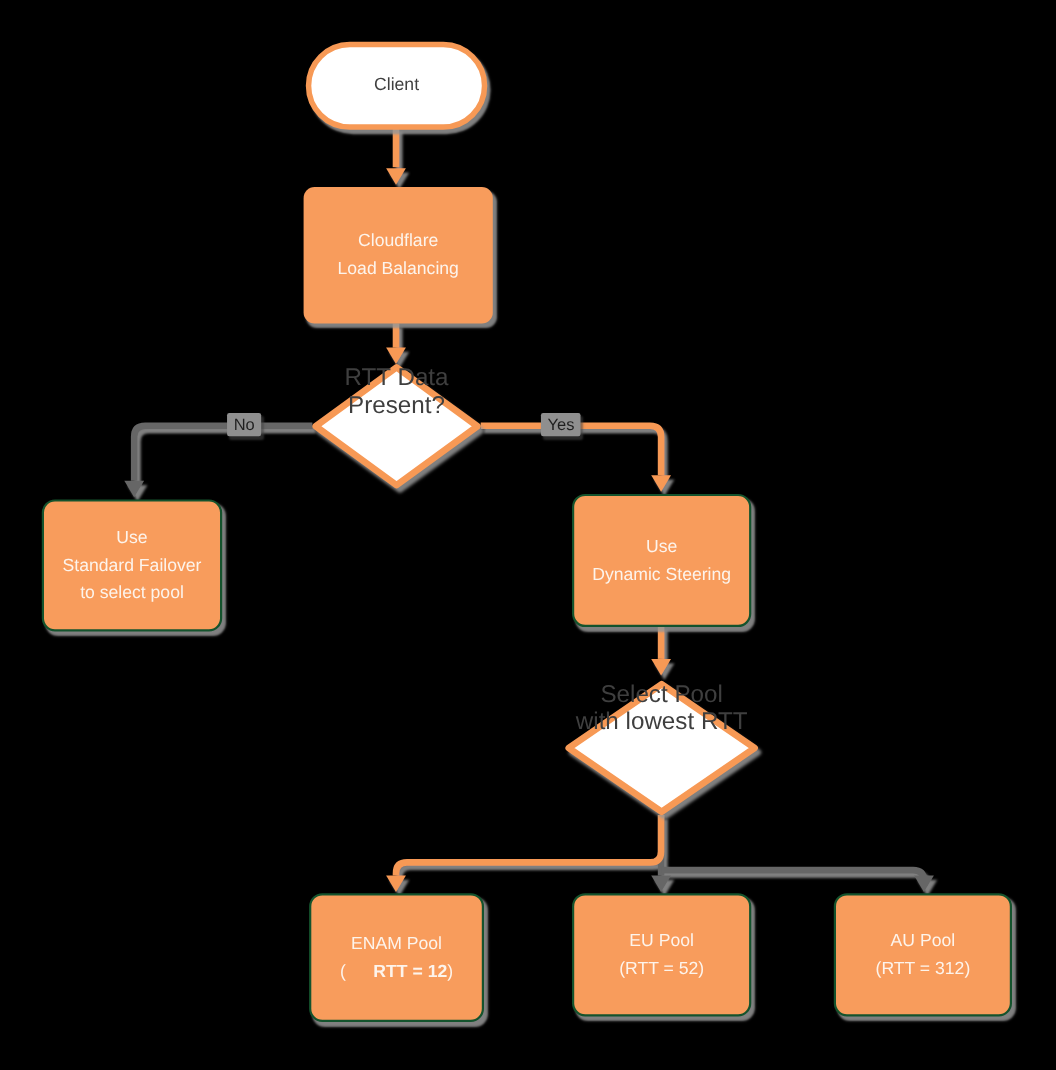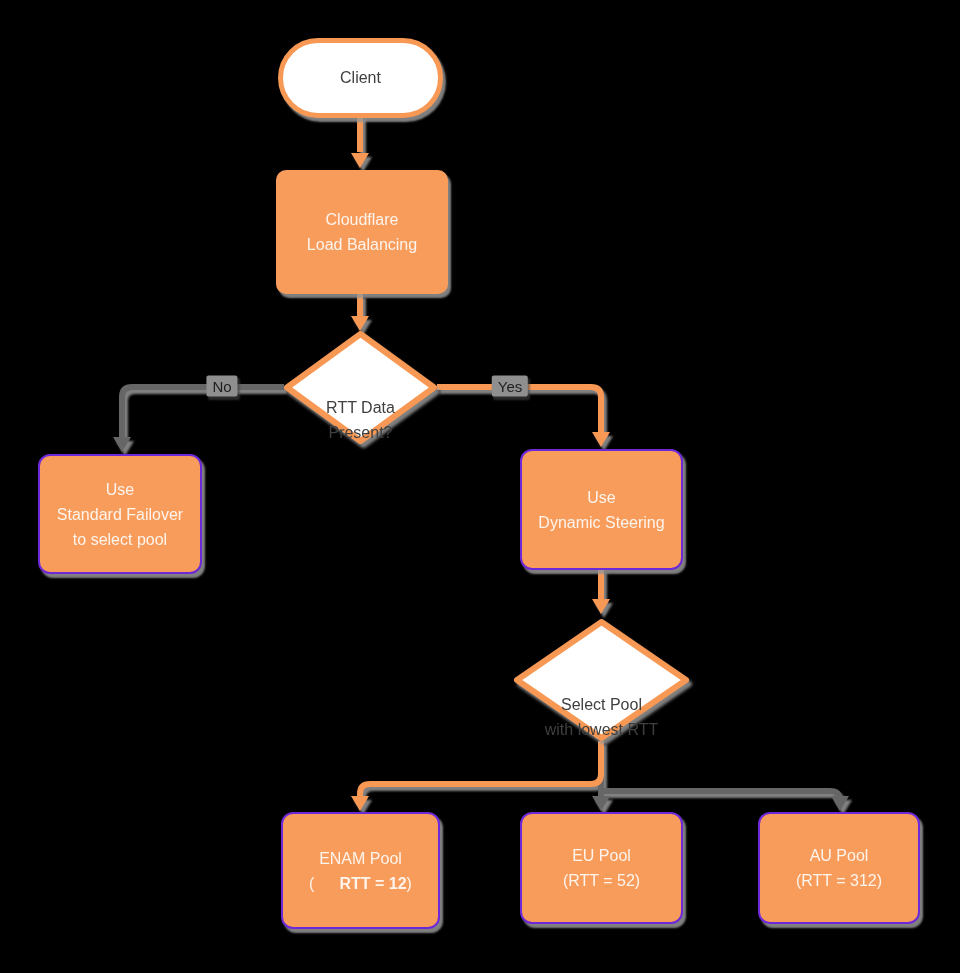--- a/index.html
+++ b/index.html
@@ -19,28 +19,28 @@
   .pill{
     background:#FFFFFF;border:5px solid #F79955;border-radius:44px;
     color:#3f3f3f;font-size:16px;
     box-shadow:3px 4px 2px rgba(150,150,150,0.85);
   }
   .box{
     background:#F89C5C;border-radius:10px;color:#FDF4EC;
     font-size:16px;line-height:25px;
     box-shadow:3px 4px 2px rgba(150,150,150,0.85);
   }
-  .box.bordered{border:2px solid #6d28d9;border-radius:12px;}
+  .box.bordered{border:2px solid #14532d;border-radius:12px;}
   .diamond{position:absolute;}
   .diamond svg{position:absolute;left:0;top:0;overflow:visible;
     filter:drop-shadow(3px 4px 1.5px rgba(150,150,150,0.85));}
   .diamond .dtext{
     position:absolute;inset:0;display:flex;flex-direction:column;
-    align-items:center;justify-content:flex-end;text-align:center;
-    color:#3f3f3f;font-size:16px;line-height:25px;
+    align-items:center;justify-content:flex-start;text-align:center;
+    color:#3f3f3f;font-size:22px;line-height:25px;
   }
   .edge-label{
     position:absolute;background:#8F8F8F;color:#1f1f1f;
     font-size:15px;line-height:15px;padding:3px 6px;border-radius:2px;
     transform:translate(-50%,-50%);
     box-shadow:2px 3px 2px rgba(70,70,70,0.6);
   }
   .b{font-weight:bold;margin-left:25px;}
 </style>
 </head>

